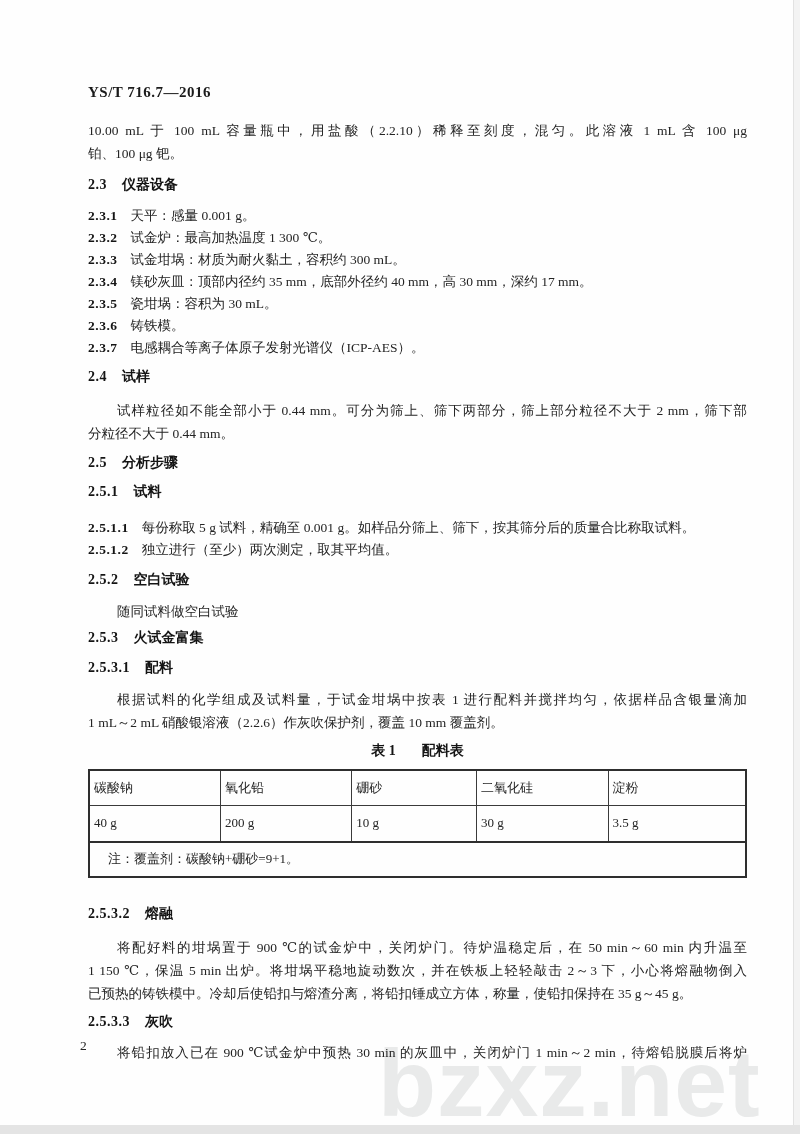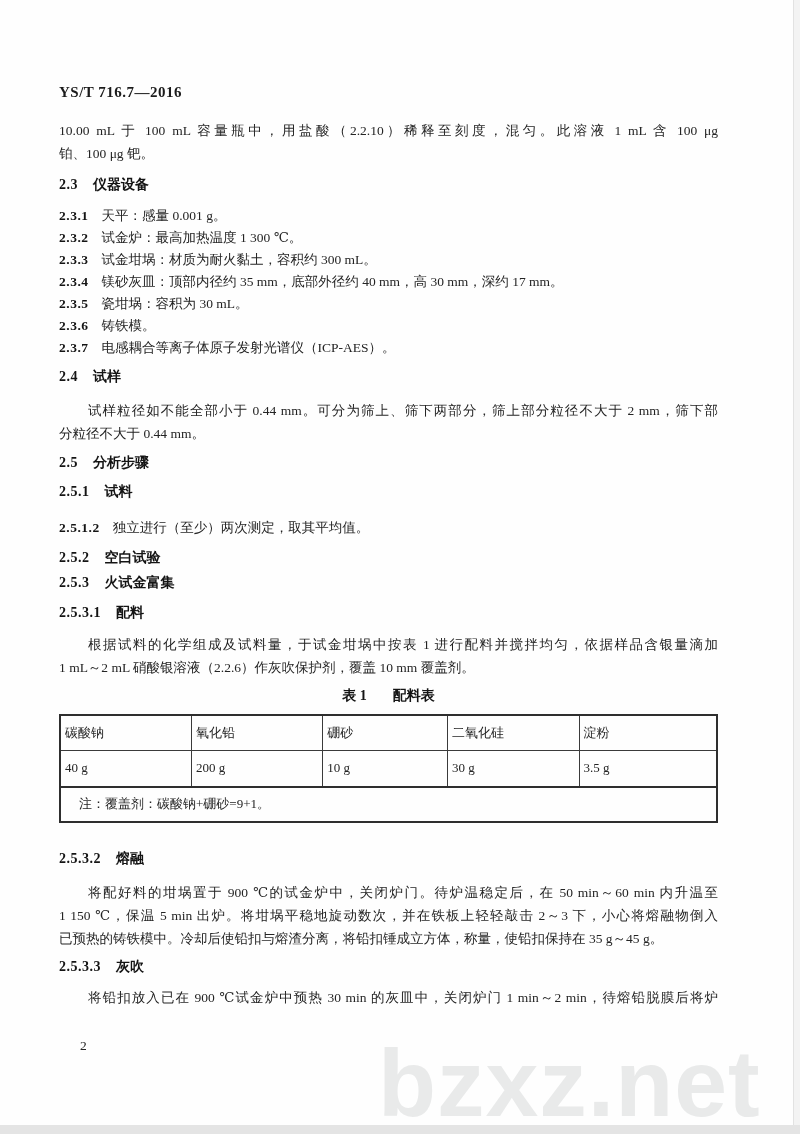--- a/index.html
+++ b/index.html
@@ -25,21 +25,21 @@
 
   
   .watermark {
     position:absolute; left:378px; top:1036px; z-index:0;
     font-family:"Liberation Sans","DejaVu Sans",sans-serif;
     font-weight:700; font-size:95px; line-height:1;
     color:#e9eaea; letter-spacing:1px; user-select:none;
   }
 
   .content {
-    position:absolute; left:59px; top:0; width:659px; z-index:1;
+    position:absolute; left:88px; top:0; width:659px; z-index:1;
   }
 
   .doc-header {
     margin-top:82px;
     font-size:15px; font-weight:700; color:#1b1b1b;
     line-height:20px; letter-spacing:0.5px;
   }
 
   .pline {
     font-size:13.5px; line-height:23px; min-height:23px; color:#242424;
@@ -145,27 +145,31 @@
 
     <div class="heading m-h25">
       <span class="hnum">2.5</span><span>分析步骤</span>
     </div>
 
     <div class="heading m-h251">
       <span class="hnum">2.5.1</span><span>试料</span>
     </div>
 
     <div class="m-i2511">
+      <div class="item"><span class="inum">2.5.1.1</span><span>每份称取 5 g 试料，精确至 0.001 g。如样品分筛上、筛下，按其筛分后的质量合比称取试料。</span></div>
       <div class="item"><span class="inum">2.5.1.2</span><span>独立进行（至少）两次测定，取其平均值。</span></div>
     </div>
 
     <div class="heading m-h252">
       <span class="hnum">2.5.2</span><span>空白试验</span>
     </div>
 
+    <div>
+      <div class="pline lleft indent m-p252">随同试料做空白试验</div>
+    </div>
 
     <div class="heading m-h253">
       <span class="hnum">2.5.3</span><span>火试金富集</span>
     </div>
 
     <div class="heading m-h2531">
       <span class="hnum">2.5.3.1</span><span>配料</span>
     </div>
 
     <div>

